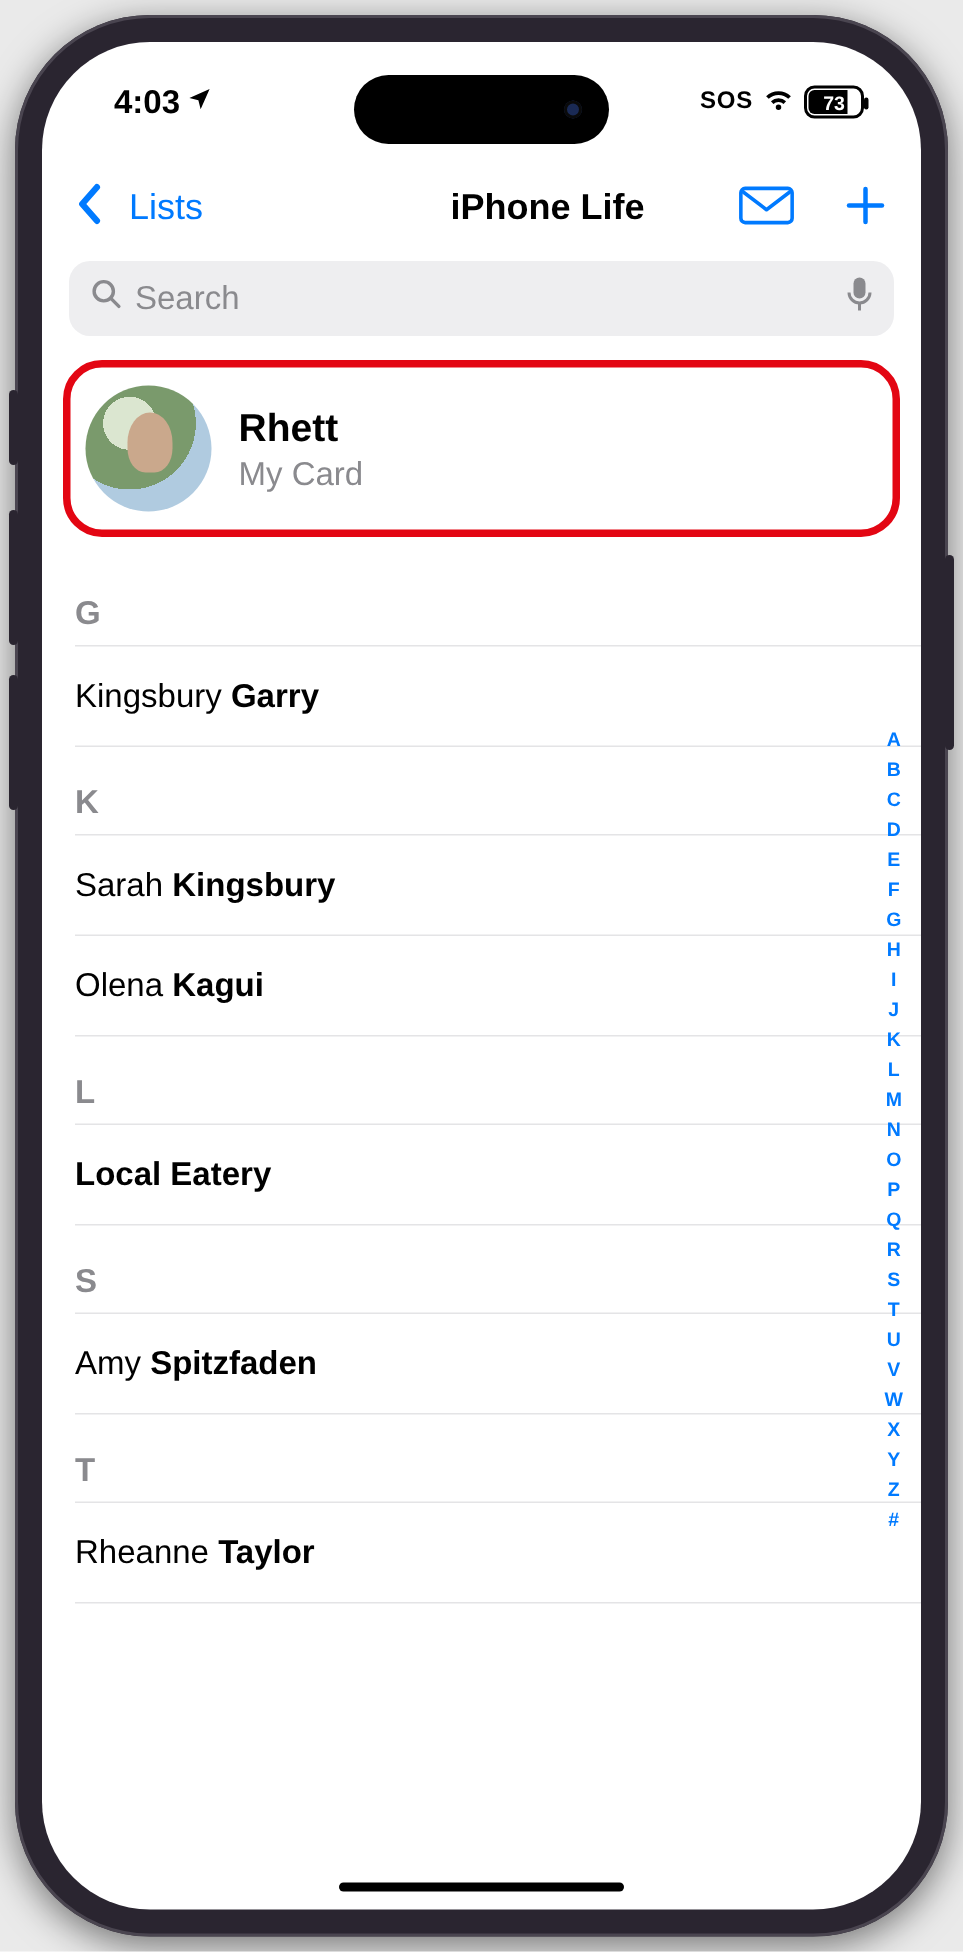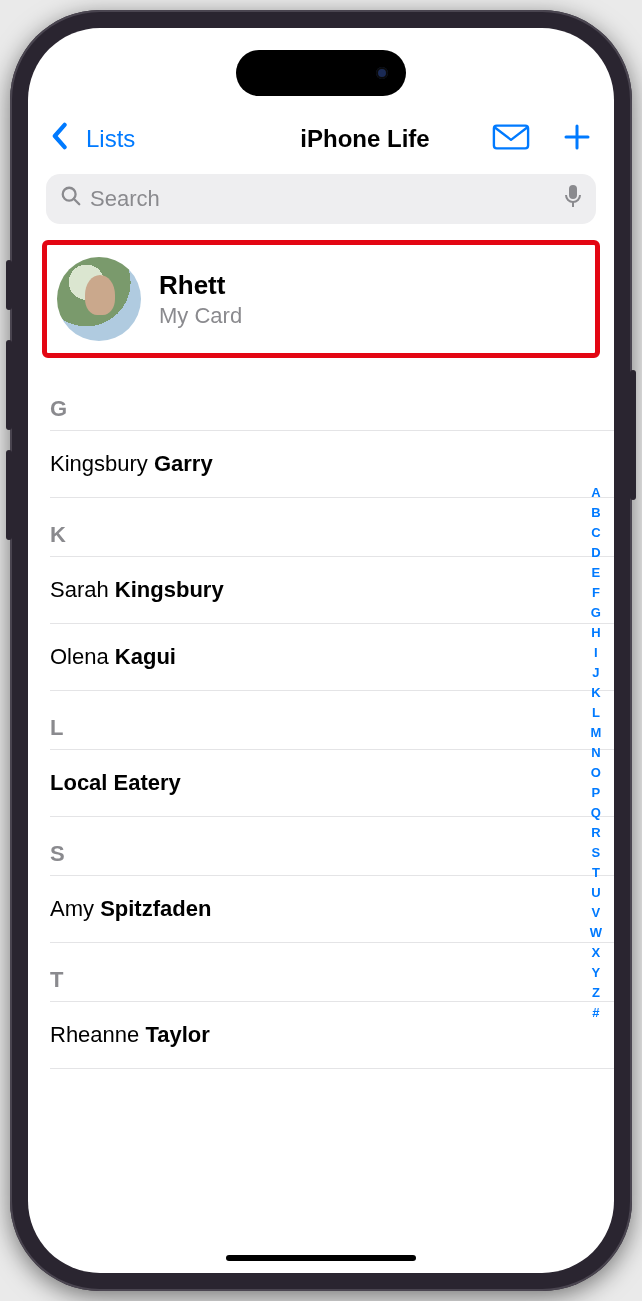--- a/index.html
+++ b/index.html
@@ -114,21 +114,21 @@
     color:#8a8a8e;
     font-size:22px;
   }
   .search-field .sicon svg{ width:22px; height:22px; }
   .search-field .mic { margin-left:auto;}
   .search-field .mic svg{ width:18px; height:24px;}
   
   .mycard-wrap{
     margin: 6px 14px 14px;
     border:5px solid #e30613;
-    border-radius:6px;
+    border-radius:26px;
     padding:12px 10px;
   }
   .mycard{
     display:flex; align-items:center; gap:18px;
   }
   .avatar{
     width:84px; height:84px; border-radius:50%;
     background: radial-gradient(circle at 35% 30%, #dbe6d0 0 22%, #7a9a6c 22% 55%, #b0cbe0 55% 100%);
     position:relative; overflow:hidden;
   }
@@ -179,20 +179,42 @@
 
 <div class="device">
   <div class="side-btn btn-left1"></div>
   <div class="side-btn btn-left2"></div>
   <div class="side-btn btn-left3"></div>
   <div class="side-btn btn-right"></div>
 
   <div class="screen">
     <div class="island"></div>
 
+    <div class="status-bar">
+      <div class="status-left">
+        <span>4:03</span>
+        <span class="loc-arrow">
+          <svg viewBox="0 0 24 24" fill="#000">
+              <path d="M3 11 L21 3 L13 21 L11 13 Z"></path>
+            </svg>
+        </span>
+      </div>
+      <div class="status-right">
+        <span style="font-size:16px; letter-spacing:0.5px;">SOS</span>
+        <span class="wifi">
+          <svg viewBox="0 0 24 24" fill="#000">
+              <path d="M12 20a2 2 0 100-4 2 2 0 000 4zm-5.5-6.3a8 8 0 0111 0l-1.8 1.9a5.4 5.4 0 00-7.4 0zM3 10a13 13 0 0118 0l-1.9 1.9a10.3 10.3 0 00-14.2 0z"></path>
+            </svg>
+        </span>
+        <span class="battery">
+          <span class="battery-fill" style="width:73%"></span>
+          <span class="battery-text" style="color:#fff">73</span>
+        </span>
+      </div>
+    </div>
 
     <div class="content">
 
       <div class="navbar">
         <div class="nav-left">
           <span class="chev">
             <svg viewBox="0 0 12 20" fill="none" stroke="#007aff" stroke-width="3" stroke-linecap="round" stroke-linejoin="round">
                 <polyline points="10,2 3,10 10,18"></polyline>
               </svg>
           </span>

